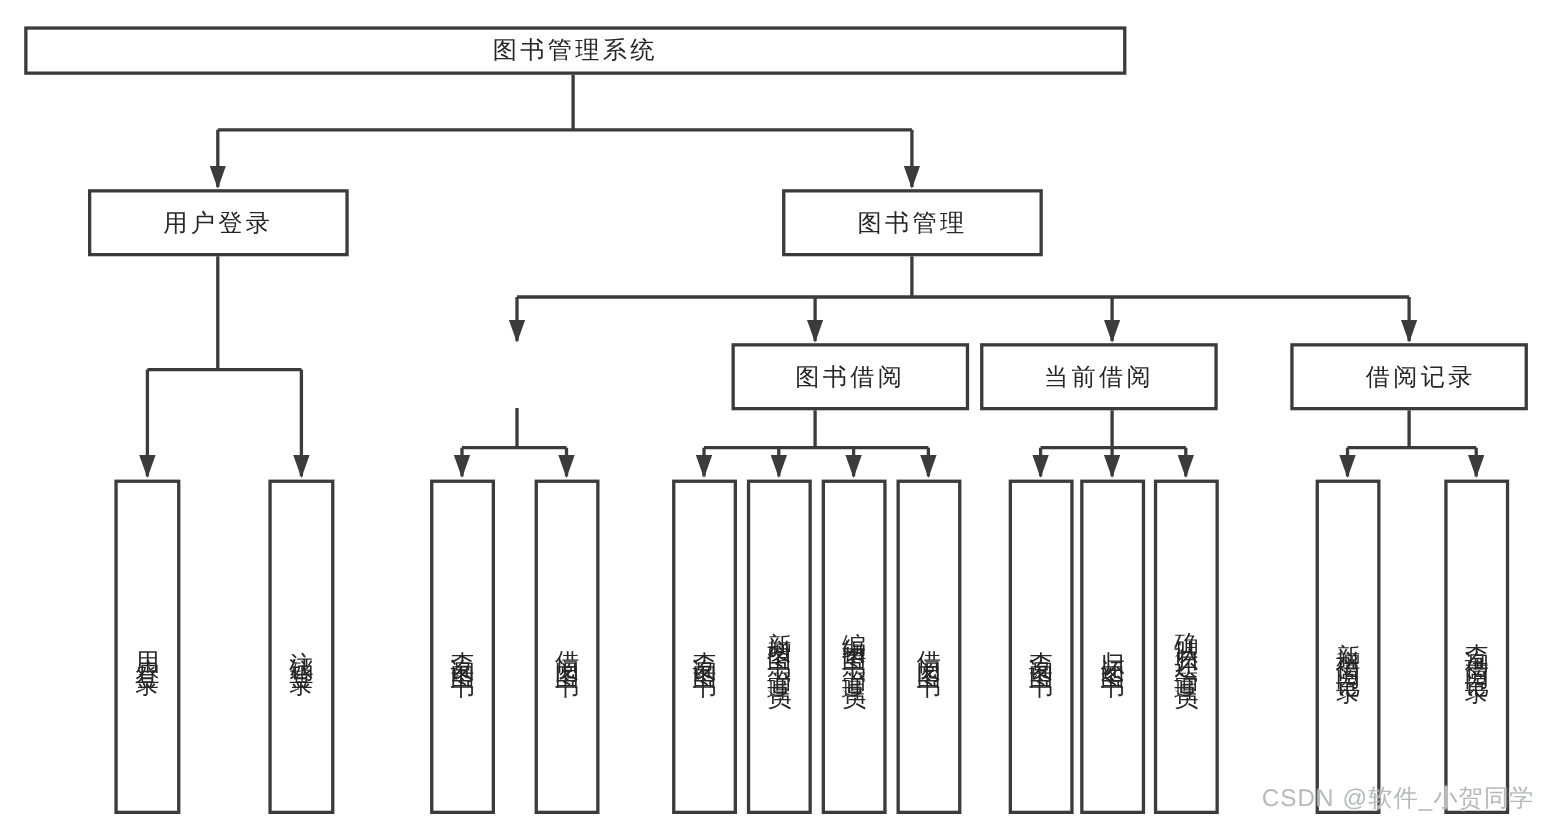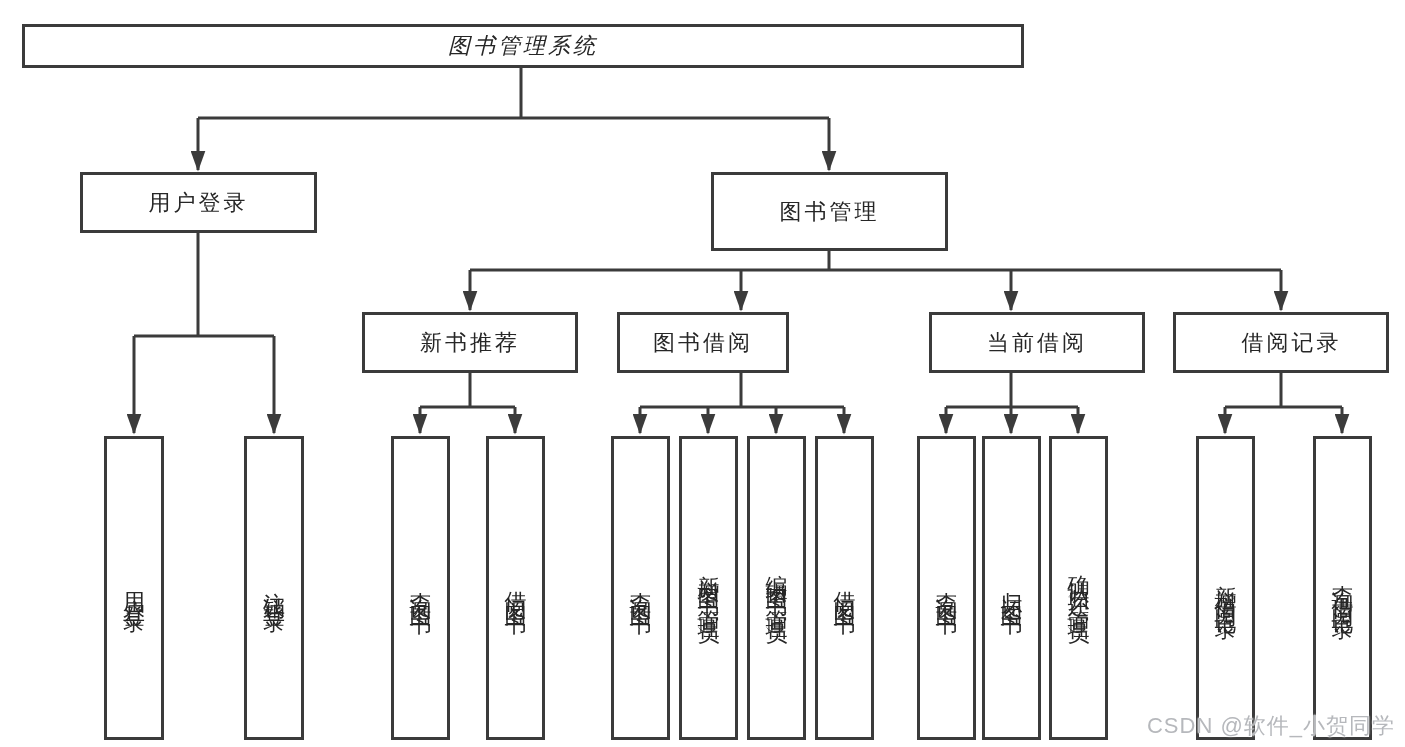--- a/index.html
+++ b/index.html
@@ -72,38 +72,35 @@
       <path d="M946 407 V433" marker-end="url(#arw)"></path>
       <path d="M1011 407 V433" marker-end="url(#arw)"></path>
       <path d="M1078 407 V433" marker-end="url(#arw)"></path>
 
       <path d="M1281 371 V407 M1225 407 H1342"></path>
       <path d="M1225 407 V433" marker-end="url(#arw)"></path>
       <path d="M1342 407 V433" marker-end="url(#arw)"></path>
     </g>
   </svg>
 
-  <div class="hbox" style="left:22px; top:24px; width:1002px; height:44px;font-style:italic;">
+  <div class="hbox" style="left:22px; top:24px; width:1002px; height:44px;">
     <span>图书管理系统</span>
   </div>
 
   <div class="hbox" style="left:80px; top:172px; width:237px; height:61px;">
     <span>用户登录</span>
   </div>
-  <div class="hbox" style="left:711px; top:172px; width:237px; height:79px;">
+  <div class="hbox" style="left:711px; top:172px; width:237px; height:61px;">
     <span>图书管理</span>
   </div>
 
-  <div class="hbox" style="left:362px; top:312px; width:216px; height:61px;">
-    <span>新书推荐</span>
-  </div>
-  <div class="hbox" style="left:617px; top:312px; width:172px; height:61px;">
+  <div class="hbox" style="left:665px; top:312px; width:216px; height:61px;">
     <span>图书借阅</span>
   </div>
-  <div class="hbox" style="left:929px; top:312px; width:216px; height:61px;">
+  <div class="hbox" style="left:891px; top:312px; width:216px; height:61px;">
     <span>当前借阅</span>
   </div>
   <div class="hbox" style="left:1173px; top:312px; width:216px; height:61px;padding-left:21px;">
     <span>借阅记录</span>
   </div>
 
   <div class="vbox" style="left:104px; top:436px; width:60px; height:304px;">
     <span class="vtext">用户登录</span>
   </div>
   <div class="vbox" style="left:244px; top:436px; width:60px; height:304px;">

